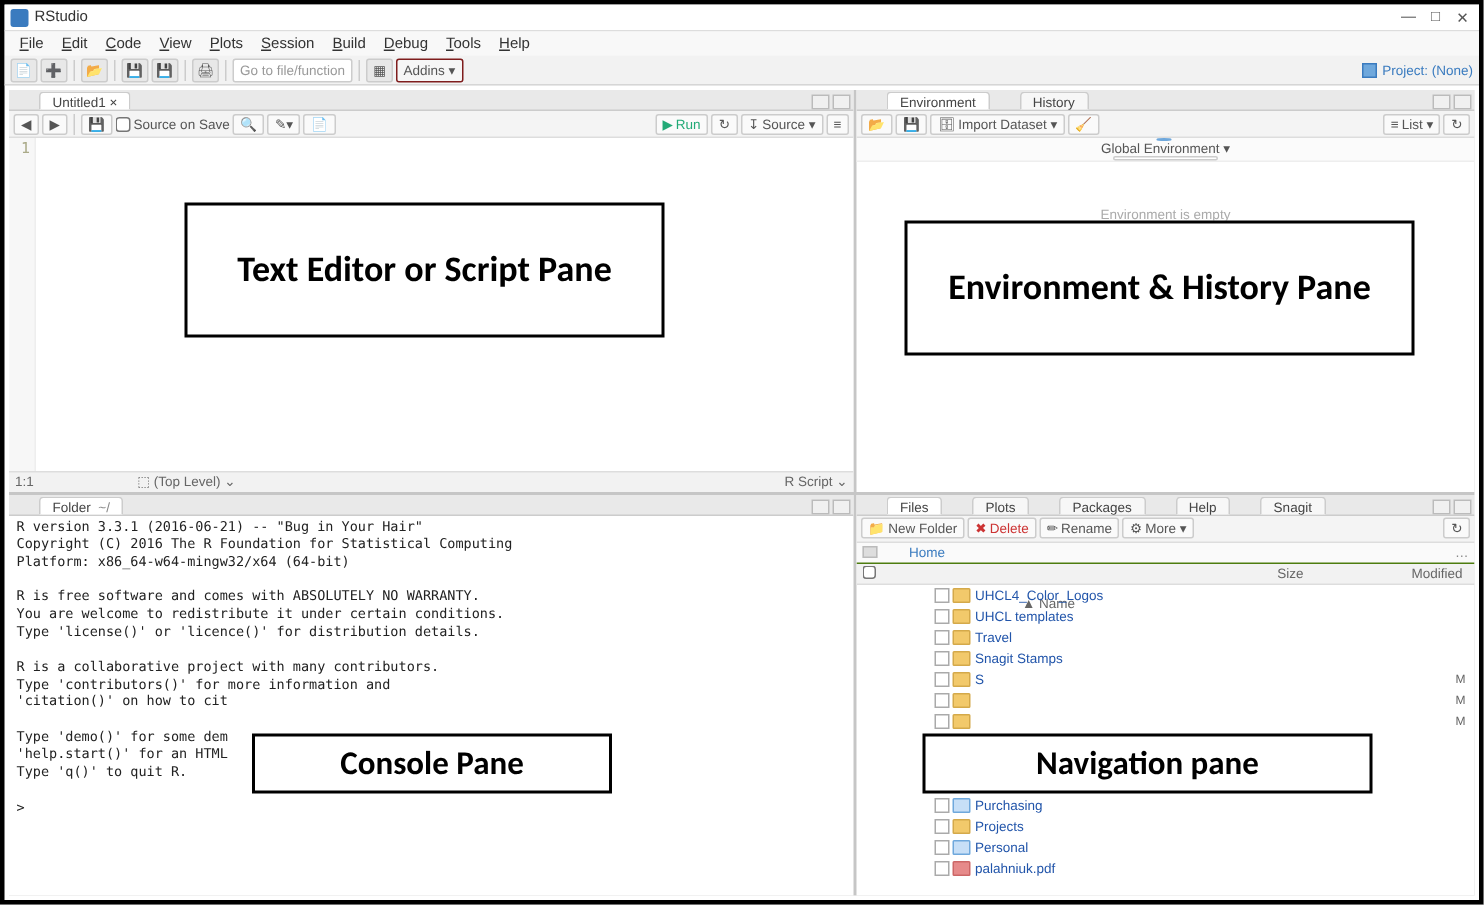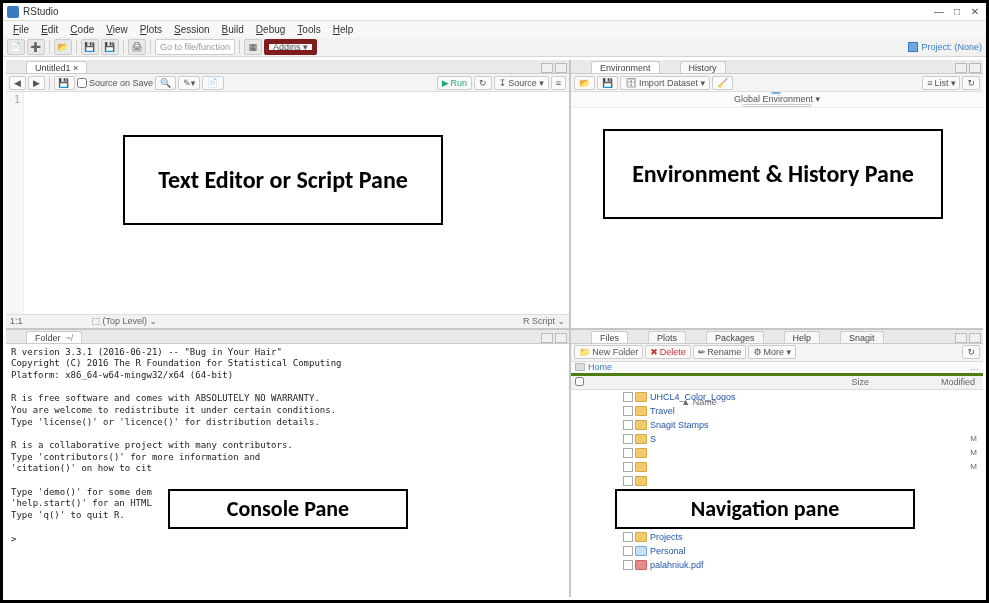--- a/index.html
+++ b/index.html
@@ -19,21 +19,21 @@
 .titlebar .winbtn{ width:14px; text-align:center; color:#555; font-size:10px; margin-left:4px; cursor:pointer;}
 
 .menubar{ display:flex; align-items:center; height:16px; padding:0 4px; background:#f8f8f8; font-size:10px; color:#333;}
 .menubar span{ padding:0 6px; cursor:pointer;}
 .menubar span u{text-decoration:underline;}
 
 .toolbar{ display:flex; align-items:center; height:20px; padding:0 4px; background:#f2f2f2; border-bottom:1px solid #d6d6d6; gap:2px;}
 .tbtn{ width:18px; height:16px; background:#e8e8e8; border:1px solid #ccc; border-radius:2px; display:flex;align-items:center;justify-content:center; font-size:9px; color:#555; cursor:pointer;}
 .sep{width:1px;height:14px;background:#ccc; margin:0 2px;}
 .goto{flex:0 0 auto; display:flex;align-items:center; height:16px; border:1px solid #ccc; background:#fff; border-radius:2px; padding:0 4px; color:#999; font-size:9px;}
-.addins{display:flex;align-items:center;height:16px;border:5px solid #7f1d1d;border-radius:2px;padding:0 4px;background:#f6f6f6;font-size:9px;color:#555;cursor:pointer;}
+.addins{display:flex;align-items:center;height:16px;border:1px solid #7f1d1d;border-radius:2px;padding:0 4px;background:#f6f6f6;font-size:9px;color:#555;cursor:pointer;}
 .toolbar .spacer{flex:1;}
 .project{display:flex;align-items:center;font-size:9px;color:#3a7bbf;cursor:pointer;}
 .project .cube{width:10px;height:10px;background:#6fa8dc;border:1px solid #3a7bbf;margin-right:3px;}
 
 .pane-grid{ position:absolute; top:57px; left:3px; right:3px; bottom:3px; display:grid; grid-template-columns: 563px 1fr; grid-template-rows: 1fr 1fr; gap:2px; background:#c6c6c6;}
 .pane{ background:#fff; display:flex; flex-direction:column; overflow:hidden;}
 .pane-tabs{ height:14px; background:#e9e9e9; display:flex; align-items:flex-end; font-size:9px; border-bottom:1px solid #ccc;}
 .tab{ padding:1px 8px 0; background:#f7f7f7; border:1px solid #ccc; border-bottom:none; border-top-left-radius:3px;border-top-right-radius:3px; margin-left:20px; color:#444; cursor:pointer;}
 .tab.active{background:#fff;}
 .pane-tabs .sp{flex:1;}
@@ -51,21 +51,21 @@
 .editor-status .sp{flex:1;}
 
 .console-body{flex:1;overflow:auto;padding:3px 5px;font-family:"Consolas",monospace;font-size:9px;line-height:1.3;color:#222;white-space:pre;}
 
 .env-scope-row{height:16px;display:flex;align-items:center;padding:0 4px;background:#fbfbfb;border-bottom:1px solid #eee;font-size:9px;color:#555;flex-direction:column;}
 .env-scope-row .globe{width:10px;height:10px;border-radius:50%;background:#6fa8dc;margin-right:3px;}
 .env-scope-row .sp{flex:1;}
 .env-scope-row .search{width:70px;height:12px;border:1px solid #ccc;border-radius:6px;background:#fff;}
 .env-empty{flex:1;display:flex;align-items:flex-start;justify-content:center;padding-top:30px;color:#aaa;font-size:9px;}
 
-.files-path{height:14px;display:flex;align-items:center;padding:0 4px;background:#fafafa;border-bottom:3px solid #4d7c0f;font-size:9px;}
+.files-path{height:14px;display:flex;align-items:center;padding:0 4px;background:#fafafa;border-bottom:1px solid #4d7c0f;font-size:9px;gap:18px;}
 .files-path .home{width:10px;height:8px;background:#ddd;border:1px solid #bbb;margin-right:3px;}
 .files-path a{color:#3a7bbf;text-decoration:none;}
 .files-path .sp{flex:1;}
 .files-path .dots{color:#888;cursor:pointer;}
 
 .files-head{height:14px;display:flex;align-items:center;background:#f2f2f2;border-bottom:1px solid #ddd;font-size:9px;color:#666;padding:0 4px;}
 .files-head .c1{width:14px;}
 .files-head .c2{flex:1;text-align:center;margin-top:40px;}
 .files-head .c3{width:60px;text-align:right;}
 .files-head .c4{width:110px;text-align:right;padding-right:4px;}
@@ -76,21 +76,21 @@
 .file-row .fi{width:12px;height:10px;margin-right:3px;display:inline-block;}
 .fi.folder{background:#f2c96b;border:1px solid #d4a94a;border-radius:1px;}
 .fi.pfolder{background:#c7dff7;border:1px solid #6fa8dc;border-radius:1px;}
 .fi.pdf{background:#e68a8a;border:1px solid #c66;border-radius:1px;}
 .file-row .nm{flex:1;color:#2255aa;cursor:pointer;white-space:nowrap;overflow:hidden;text-overflow:ellipsis;}
 .file-row .sz{width:60px;text-align:right;color:#666;}
 .file-row .md{width:110px;text-align:right;color:#666;font-size:8px;padding-right:2px;}
 
 .annotation{position:absolute;border:2px solid #000;background:#fff;font-family:"Calibri","Segoe UI",sans-serif;font-weight:700;color:#000;display:flex;align-items:center;justify-content:center;text-align:center;line-height:1.15;z-index:50;}
 .ann1{left:120px;top:132px;width:320px;height:90px;font-size:24px;}
-.ann2{left:600px;top:126px;width:340px;height:90px;font-size:24px;}
+.ann2{left:600px;top:144px;width:340px;height:90px;font-size:24px;}
 .ann3{left:165px;top:486px;width:240px;height:40px;font-size:22px;}
 .ann4{left:612px;top:486px;width:300px;height:40px;font-size:22px;}
 </style>
 </head>
 <body>
 
 <div class="titlebar">
   <span class="icon"></span>
   <span>RStudio</span>
   <span class="spacer"></span>
@@ -268,20 +268,27 @@
         <div class="file-row">
           <span class="cb"></span>
           <span class="fi folder"></span>
           <span class="nm">UHCL4_Color_Logos</span>
           <span class="sz"></span>
           <span class="md"></span>
         </div>
         <div class="file-row">
           <span class="cb"></span>
           <span class="fi folder"></span>
+          <span class="nm">UHCL templates</span>
+          <span class="sz"></span>
+          <span class="md"></span>
+        </div>
+        <div class="file-row">
+          <span class="cb"></span>
+          <span class="fi folder"></span>
           <span class="nm">Travel</span>
           <span class="sz"></span>
           <span class="md"></span>
         </div>
         <div class="file-row">
           <span class="cb"></span>
           <span class="fi folder"></span>
           <span class="nm">Snagit Stamps</span>
           <span class="sz"></span>
           <span class="md"></span>

